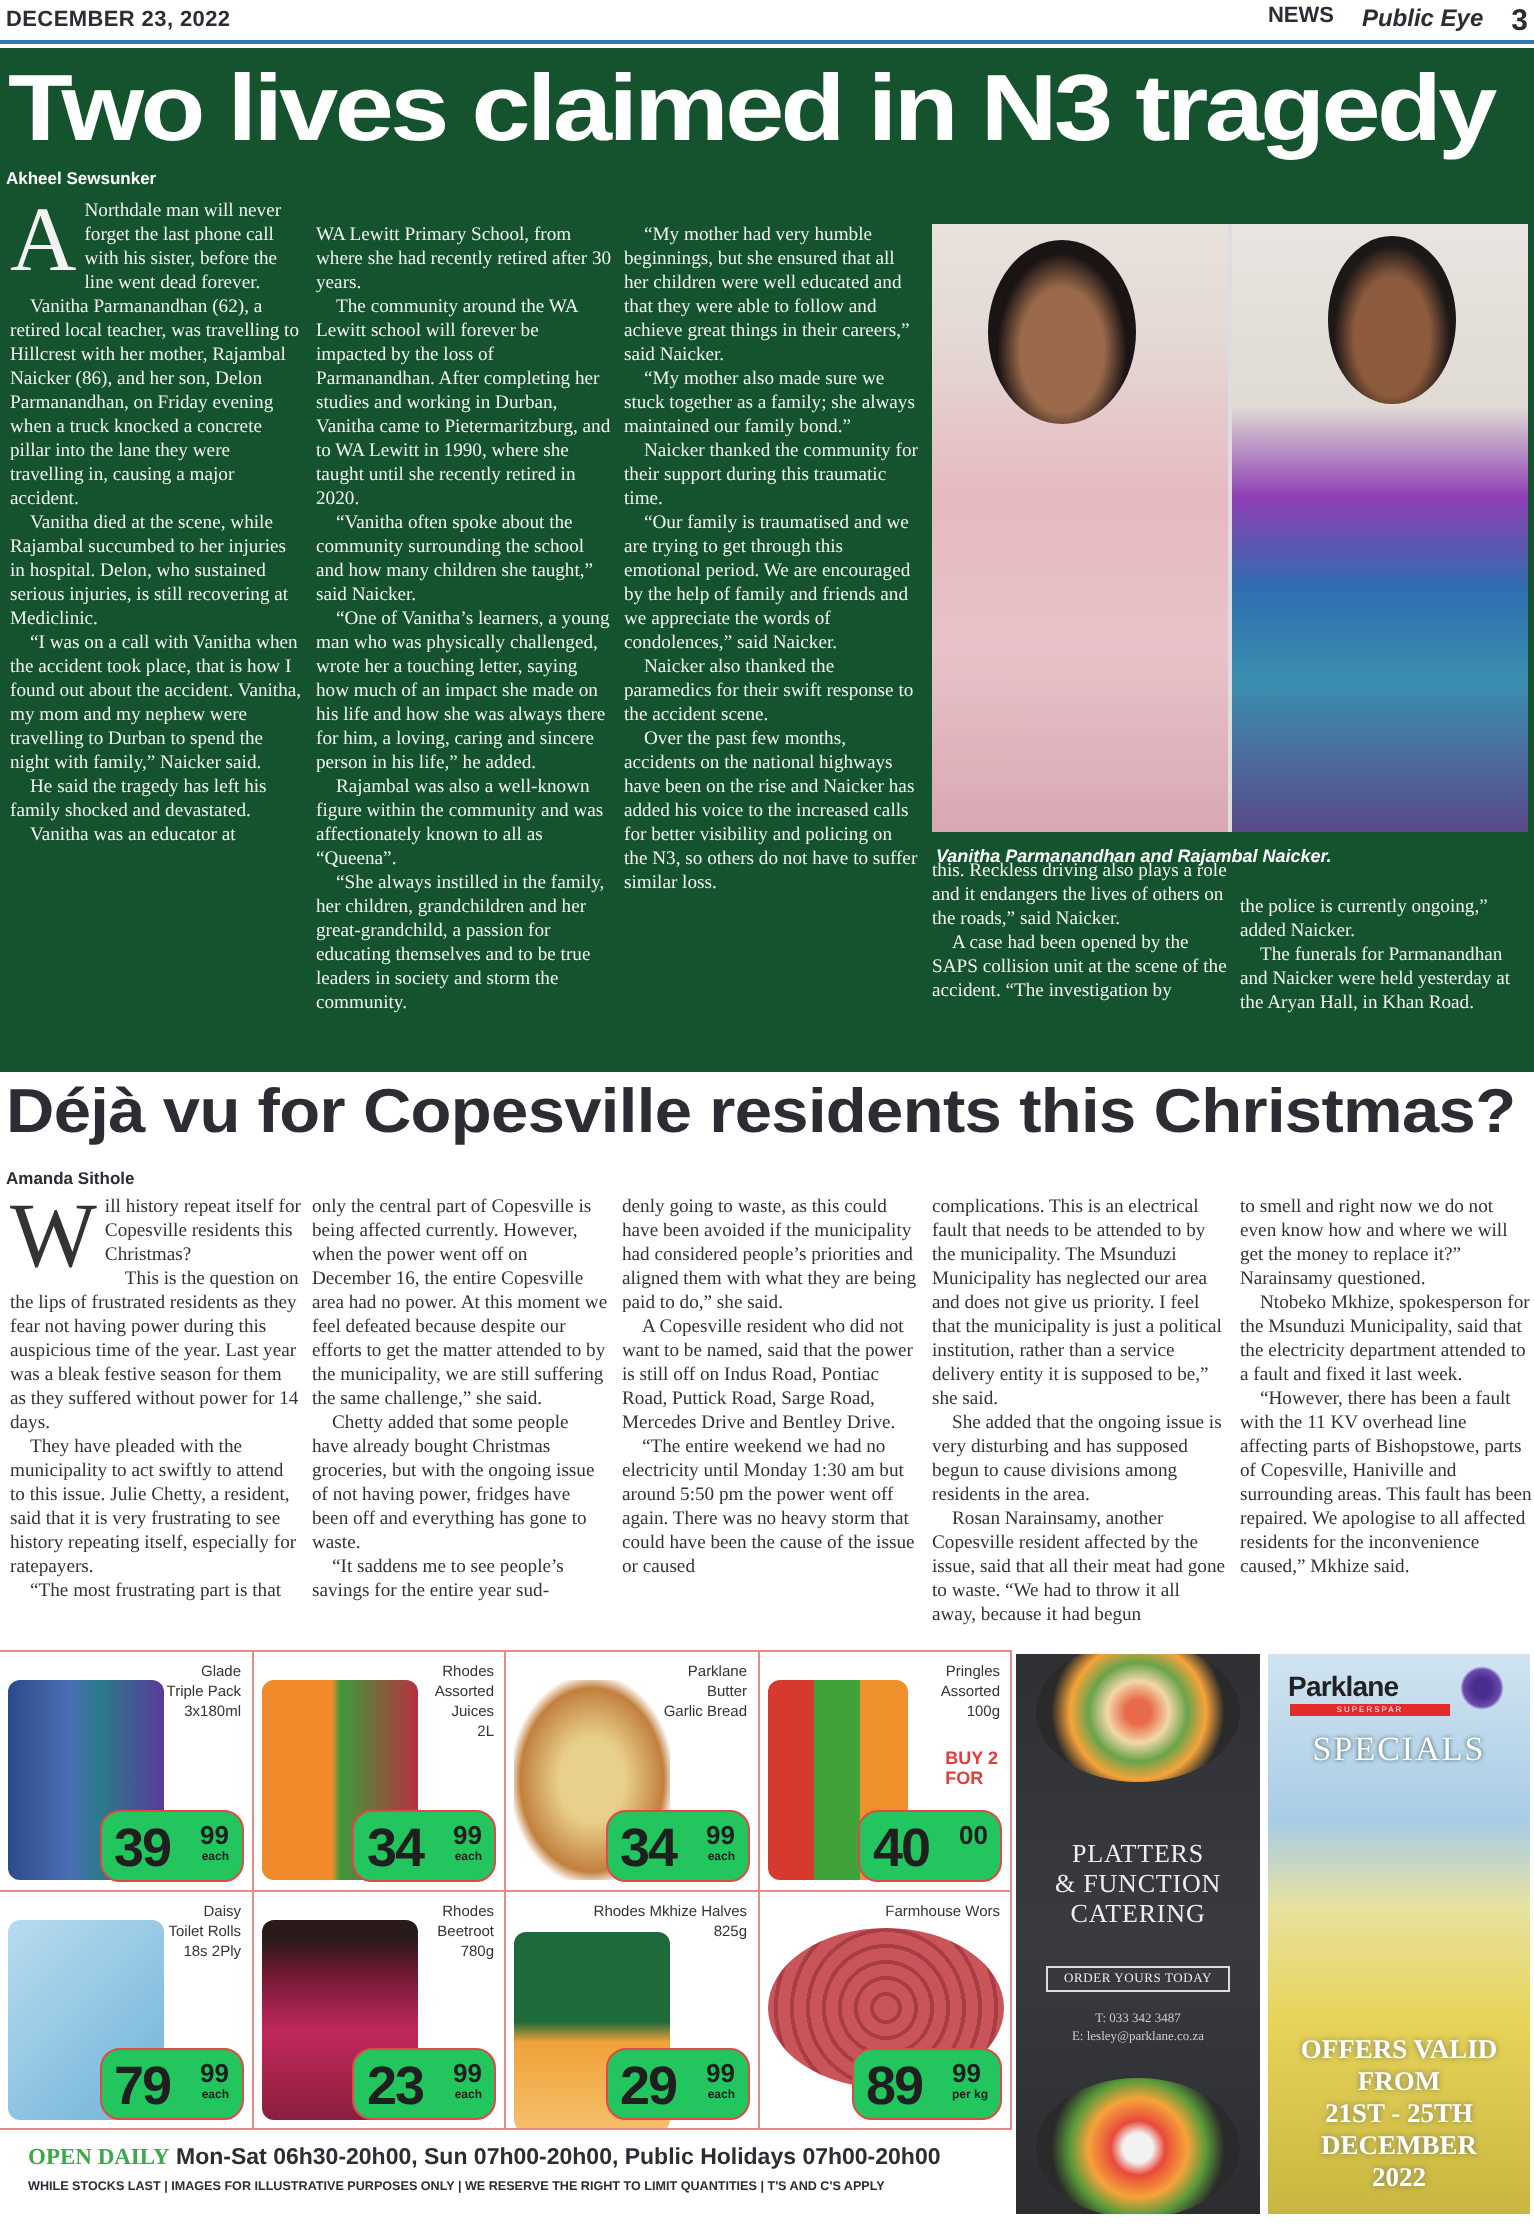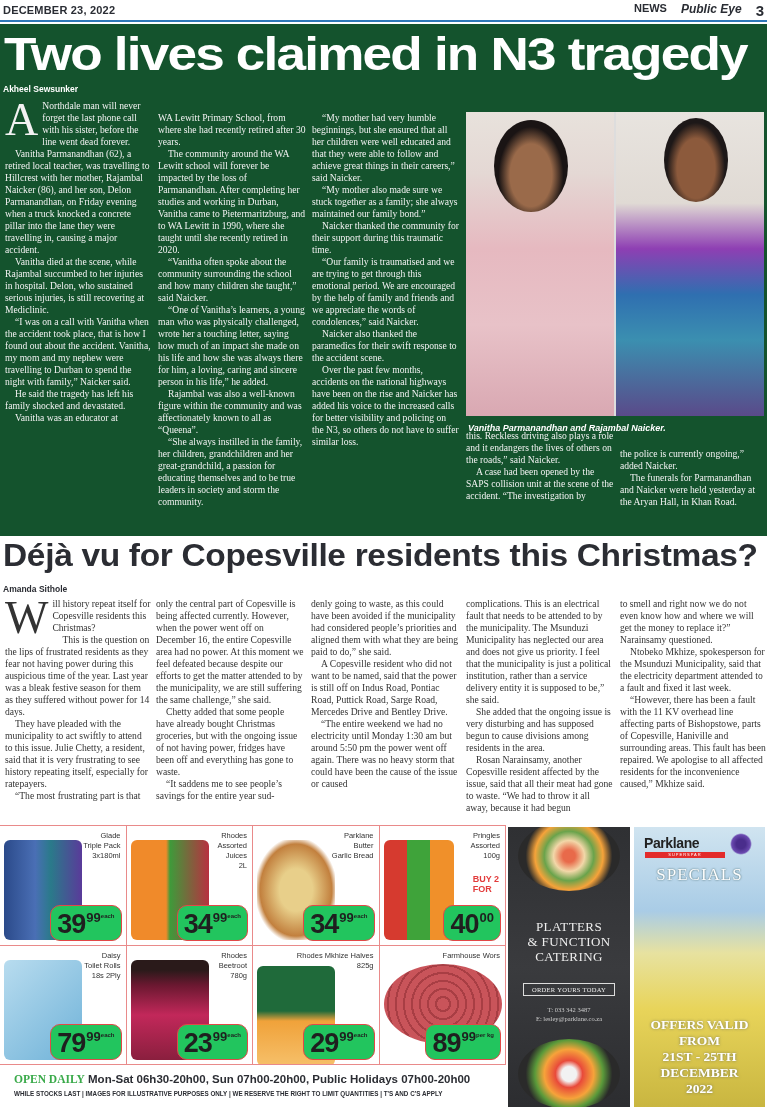--- a/index.html
+++ b/index.html
@@ -28,21 +28,21 @@
 .col2{position:absolute;font-size:9.6px;line-height:12px;color:#333}
 .col2 p{text-indent:10px}
 .col2 p.noind{text-indent:0}
 .ad{position:absolute;left:0;top:825px;width:767px;height:288px;background:#fff}
 .prodgrid{position:absolute;left:0;top:0;width:506px;height:240px;display:grid;grid-template-columns:repeat(4,1fr);grid-template-rows:1fr 1fr;border-top:1px solid #e98a8a}
 .prod{position:relative;border-right:1px solid #e98a8a;border-bottom:1px solid #e98a8a;overflow:hidden}
 .prod .name{position:absolute;right:5px;top:5px;text-align:right;font-family:"Liberation Sans",sans-serif;font-size:7.5px;line-height:10px;color:#333;white-space:pre-line}
 .prod .img{position:absolute;left:4px;top:14px;width:78px;height:100px;border-radius:6px}
 .price{position:absolute;right:4px;bottom:4px;background:#22c55e;border:1.5px solid #e24848;border-radius:10px;height:36px;padding:0 6px;display:flex;align-items:flex-start;font-family:"Liberation Sans",sans-serif;font-weight:bold;color:#1f1f1f}
 .price .main{font-size:27px;line-height:36px;letter-spacing:-1px}
-.price .side{display:flex;flex-direction:row;margin-left:1px;padding-top:5px}
+.price .side{display:flex;flex-direction:column;margin-left:15px;padding-top:5px}
 .price .cents{font-size:13px;line-height:13px}
 .price .unit{font-size:6px;line-height:10px;text-align:right}
 .buy2{position:absolute;right:6px;top:48px;text-align:left;font-family:"Liberation Sans",sans-serif;font-weight:bold;font-size:9px;line-height:10px;color:#e23c3c}
 .hours{position:absolute;left:14px;top:248px;font-family:"Liberation Sans",sans-serif;font-weight:bold;font-size:11.5px;color:#2b2d33;white-space:nowrap}
 .hours .open{color:#3aaa4a;font-family:"Liberation Serif",serif}
 .disclaimer{position:absolute;left:14px;top:265px;font-family:"Liberation Sans",sans-serif;font-weight:bold;font-size:6.3px;color:#2b2d33;white-space:nowrap}
 .catering{position:absolute;left:508px;top:2px;width:122px;height:280px;background:linear-gradient(180deg,#2f3033,#3a3b3e 50%,#2c2d30);color:#eee;text-align:center;overflow:hidden}
 .platter{position:absolute;left:10px;width:102px;height:70px;border-radius:50%;background:radial-gradient(circle,#e86a4a 10%,#f2d7a8 25%,#6aa34b 40%,#f6a33a 55%,#2a2a2a 70%)}
 .catering .title{position:absolute;left:0;right:0;top:92px;font-family:"Liberation Serif",serif;font-size:13px;line-height:15px;letter-spacing:.4px}
 .catering .order{position:absolute;left:15px;right:15px;top:156px;border:1px solid #ddd;font-size:6.5px;padding:2px 0;letter-spacing:.3px}

